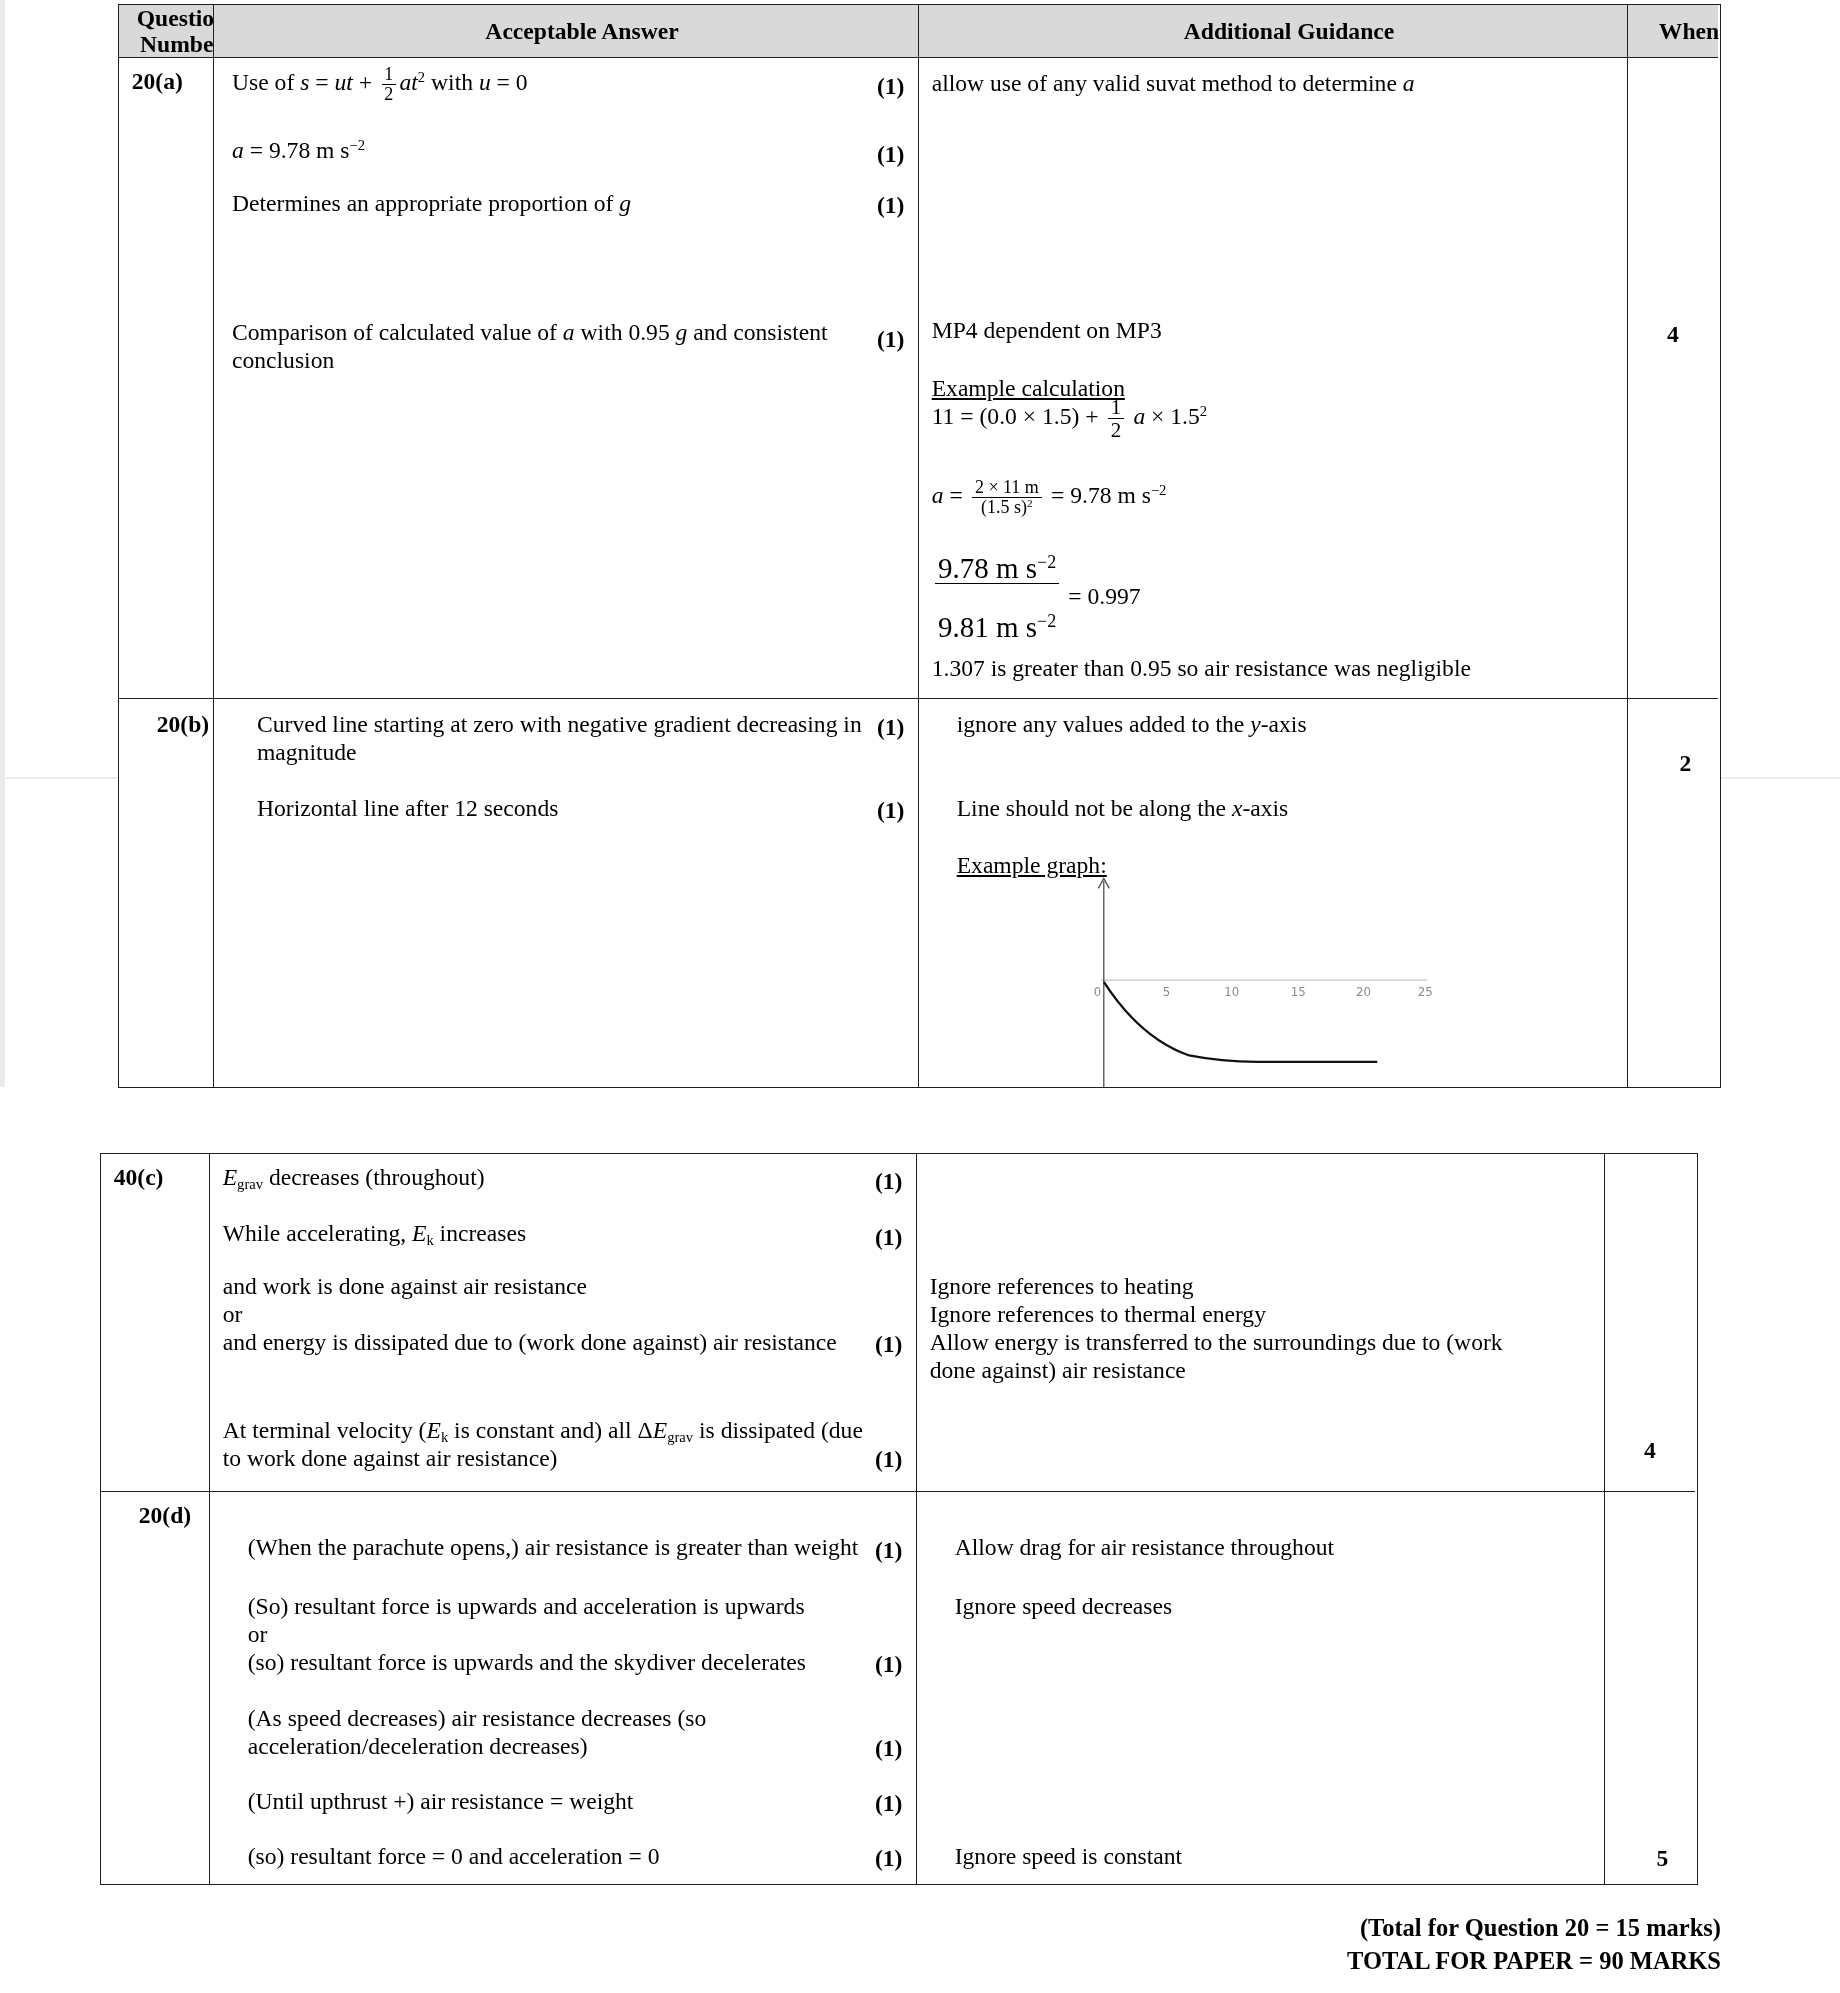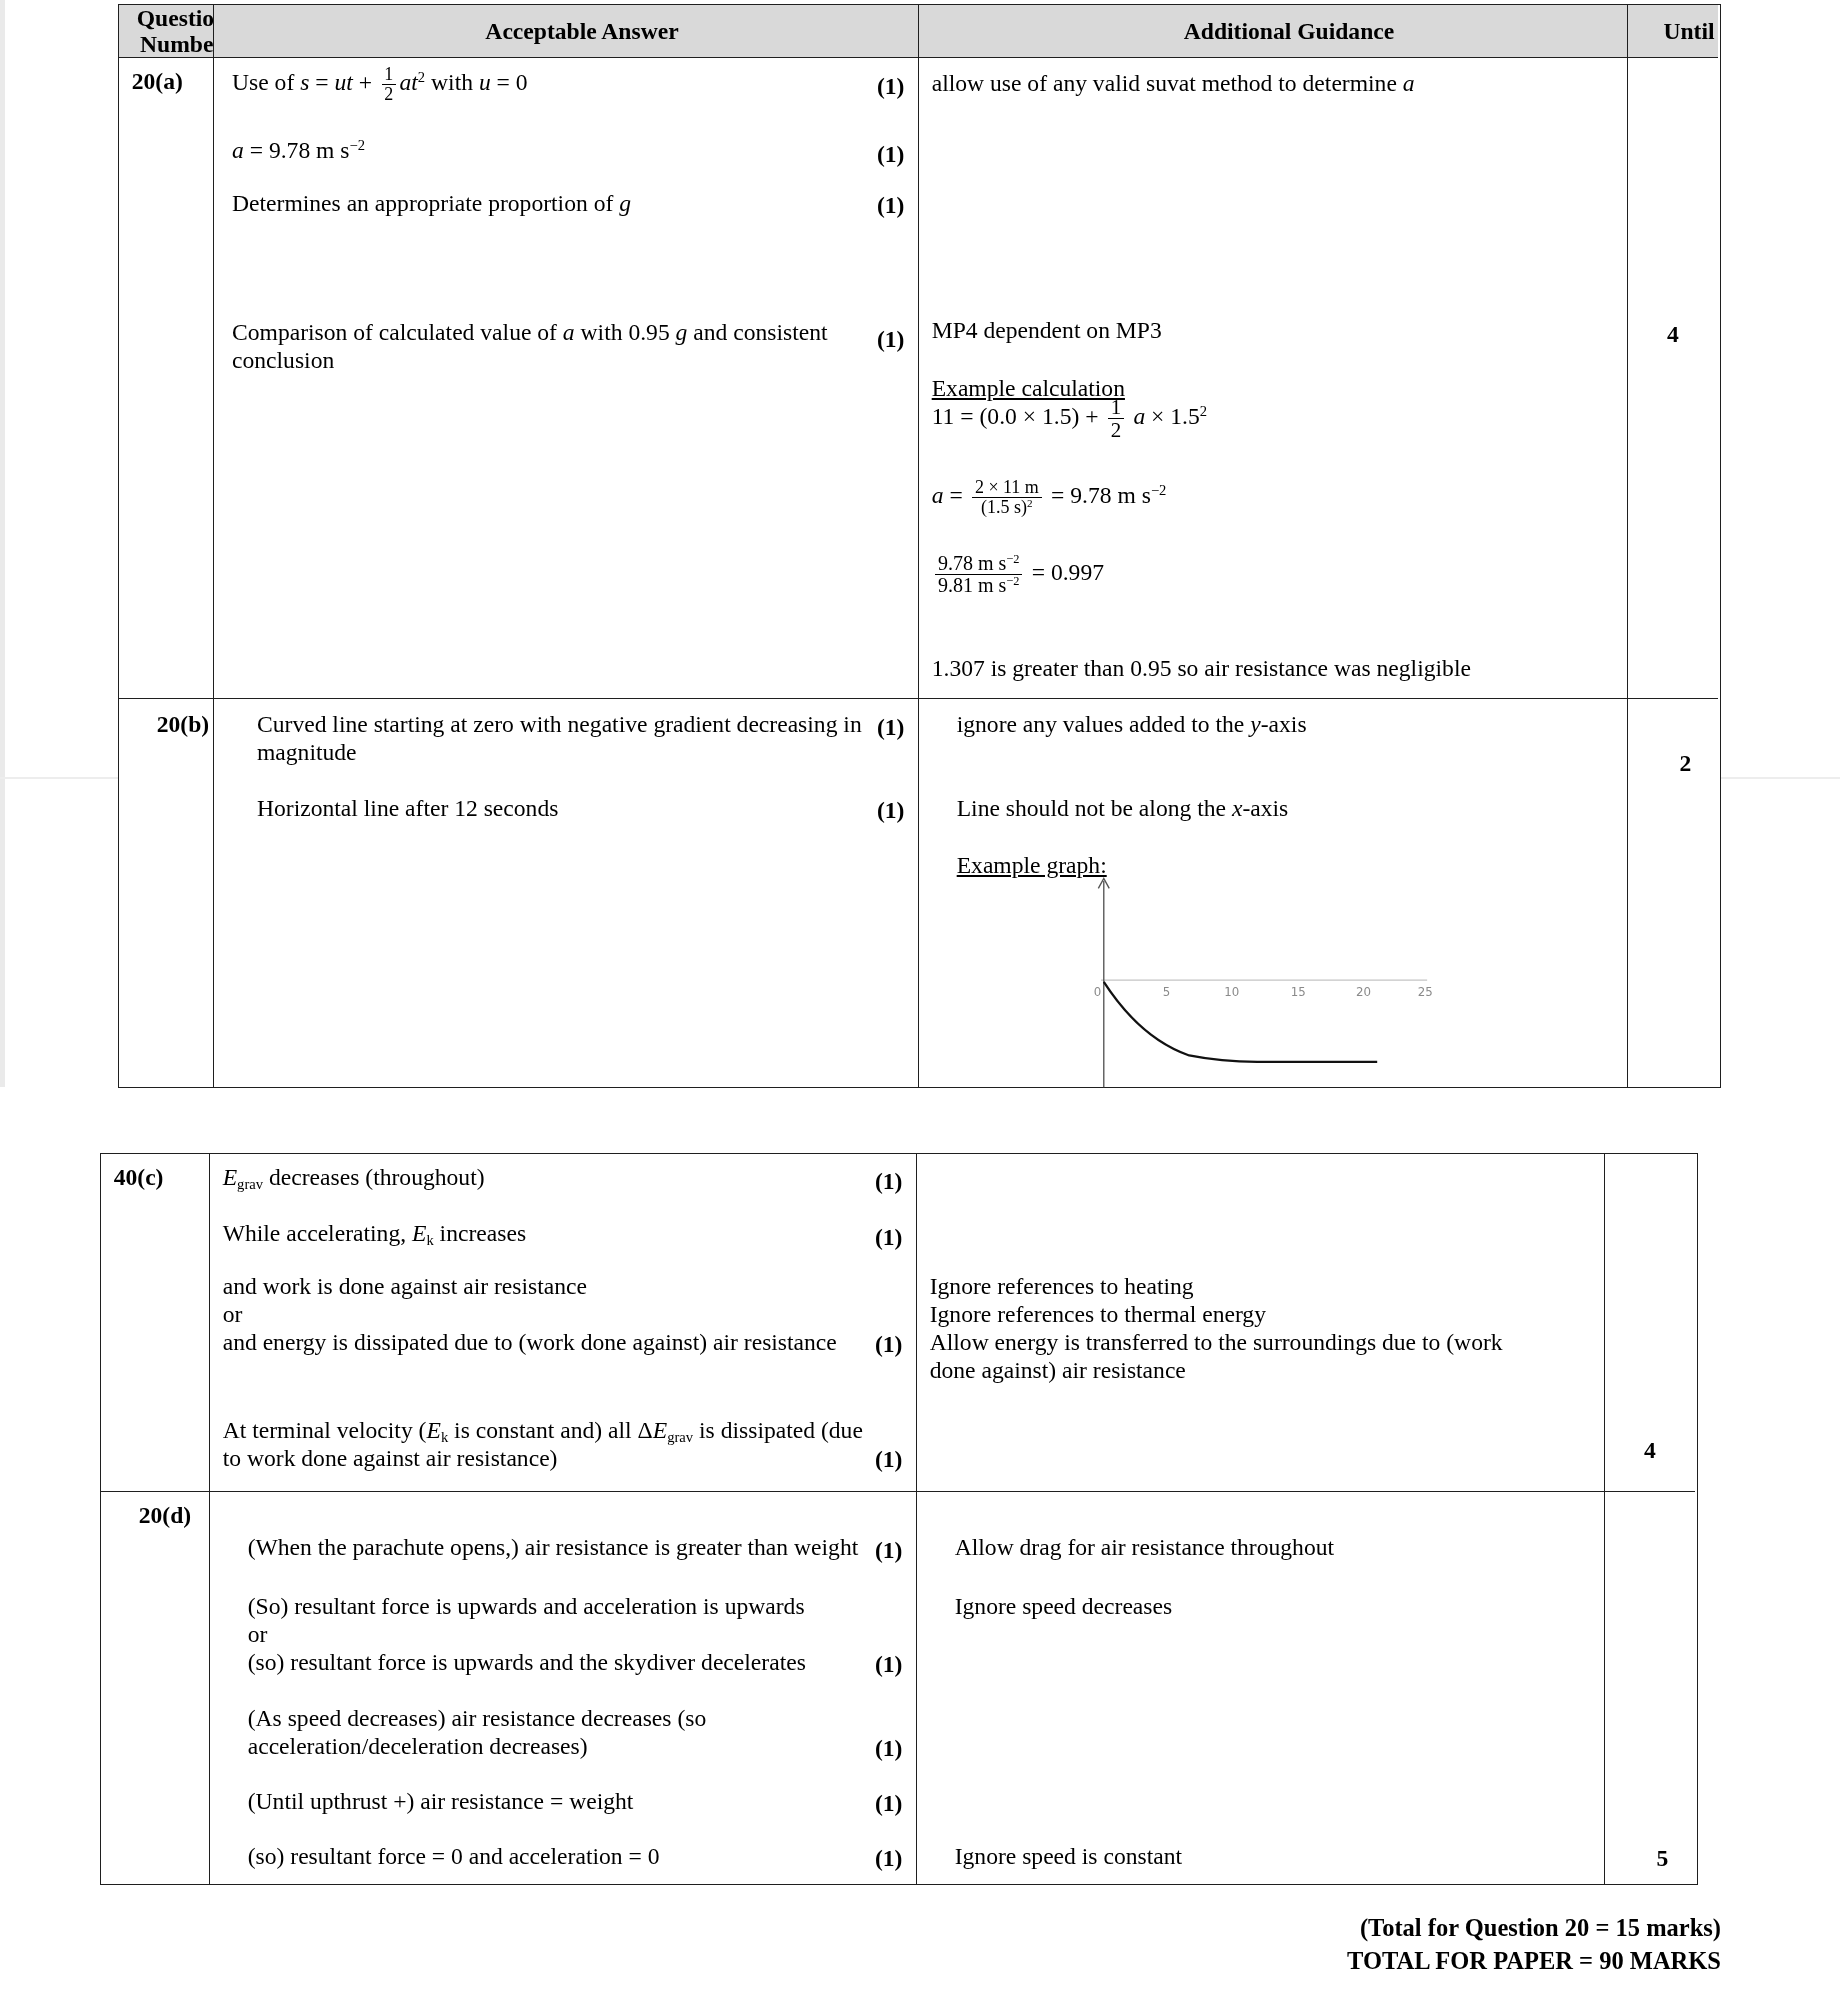--- a/index.html
+++ b/index.html
@@ -20,21 +20,21 @@
   .ul{text-decoration:underline;}
   b{font-weight:normal;}
   i{font-style:italic;}
   sup{font-size:0.62em;line-height:0;vertical-align:0.55em;}
   sub{font-size:0.62em;line-height:0;vertical-align:-0.25em;}
   .fr{display:inline-flex;flex-direction:column;text-align:center;vertical-align:middle;line-height:1.06;margin:0 3.6px;}
   .fr>span:first-child{border-bottom:1.6px solid #000;padding:0 2.7px;}
   .fr>span{display:block;}
   .fr.sm{font-size:18px;}
   .fr.md{font-size:21px;}
-  .fr.lg{font-size:20px;}
+  .fr.lg{font-size:29px;gap:28px;}
   .graph-svg{position:absolute;}
   .tick{font-family:"DejaVu Sans","Liberation Sans",sans-serif;font-size:13px;fill:#8a8a8a;}
   .totals{position:absolute;right:119px;top:1911px;text-align:right;font-weight:bold;font-size:24.5px;line-height:33px;}
 </style>
 </head>
 <body>
 
 <div id="page">
 
   <div class="edge-strip"></div>
@@ -47,21 +47,21 @@
     <div class="c head">
       <span>Question Number</span>
     </div>
     <div class="c head">
       <span>Acceptable Answer</span>
     </div>
     <div class="c head">
       <span>Additional Guidance</span>
     </div>
     <div class="c head lastcol">
-      <span>Until</span>
+      <span>When</span>
     </div>
 
     <div class="c">
       <span class="ab qn" style="top:9px;left:12.7px">20(a)</span>
     </div>
     <div class="c">
       <div class="ab" style="top:7.3px;left:18px">Use of <i>s</i> = <i>ut</i> + <span class="fr sm">
             <span>1</span>
             <span>2</span>
           </span><i>at</i><sup>2</sup> with <i>u</i> = 0</div>

